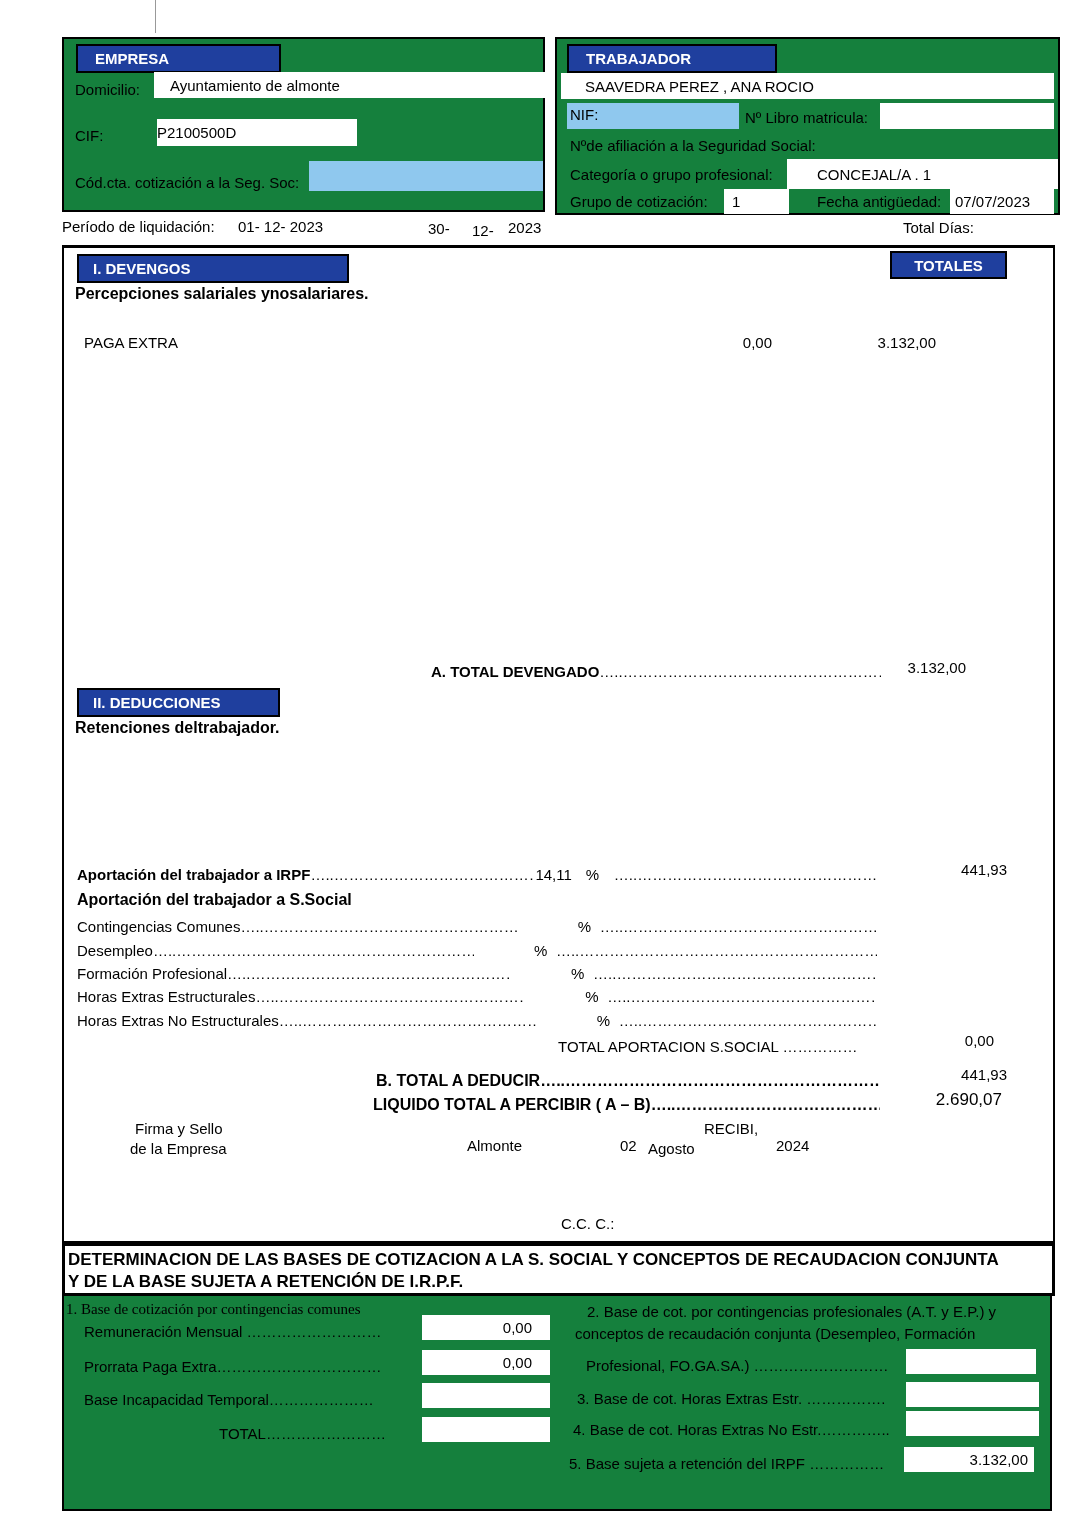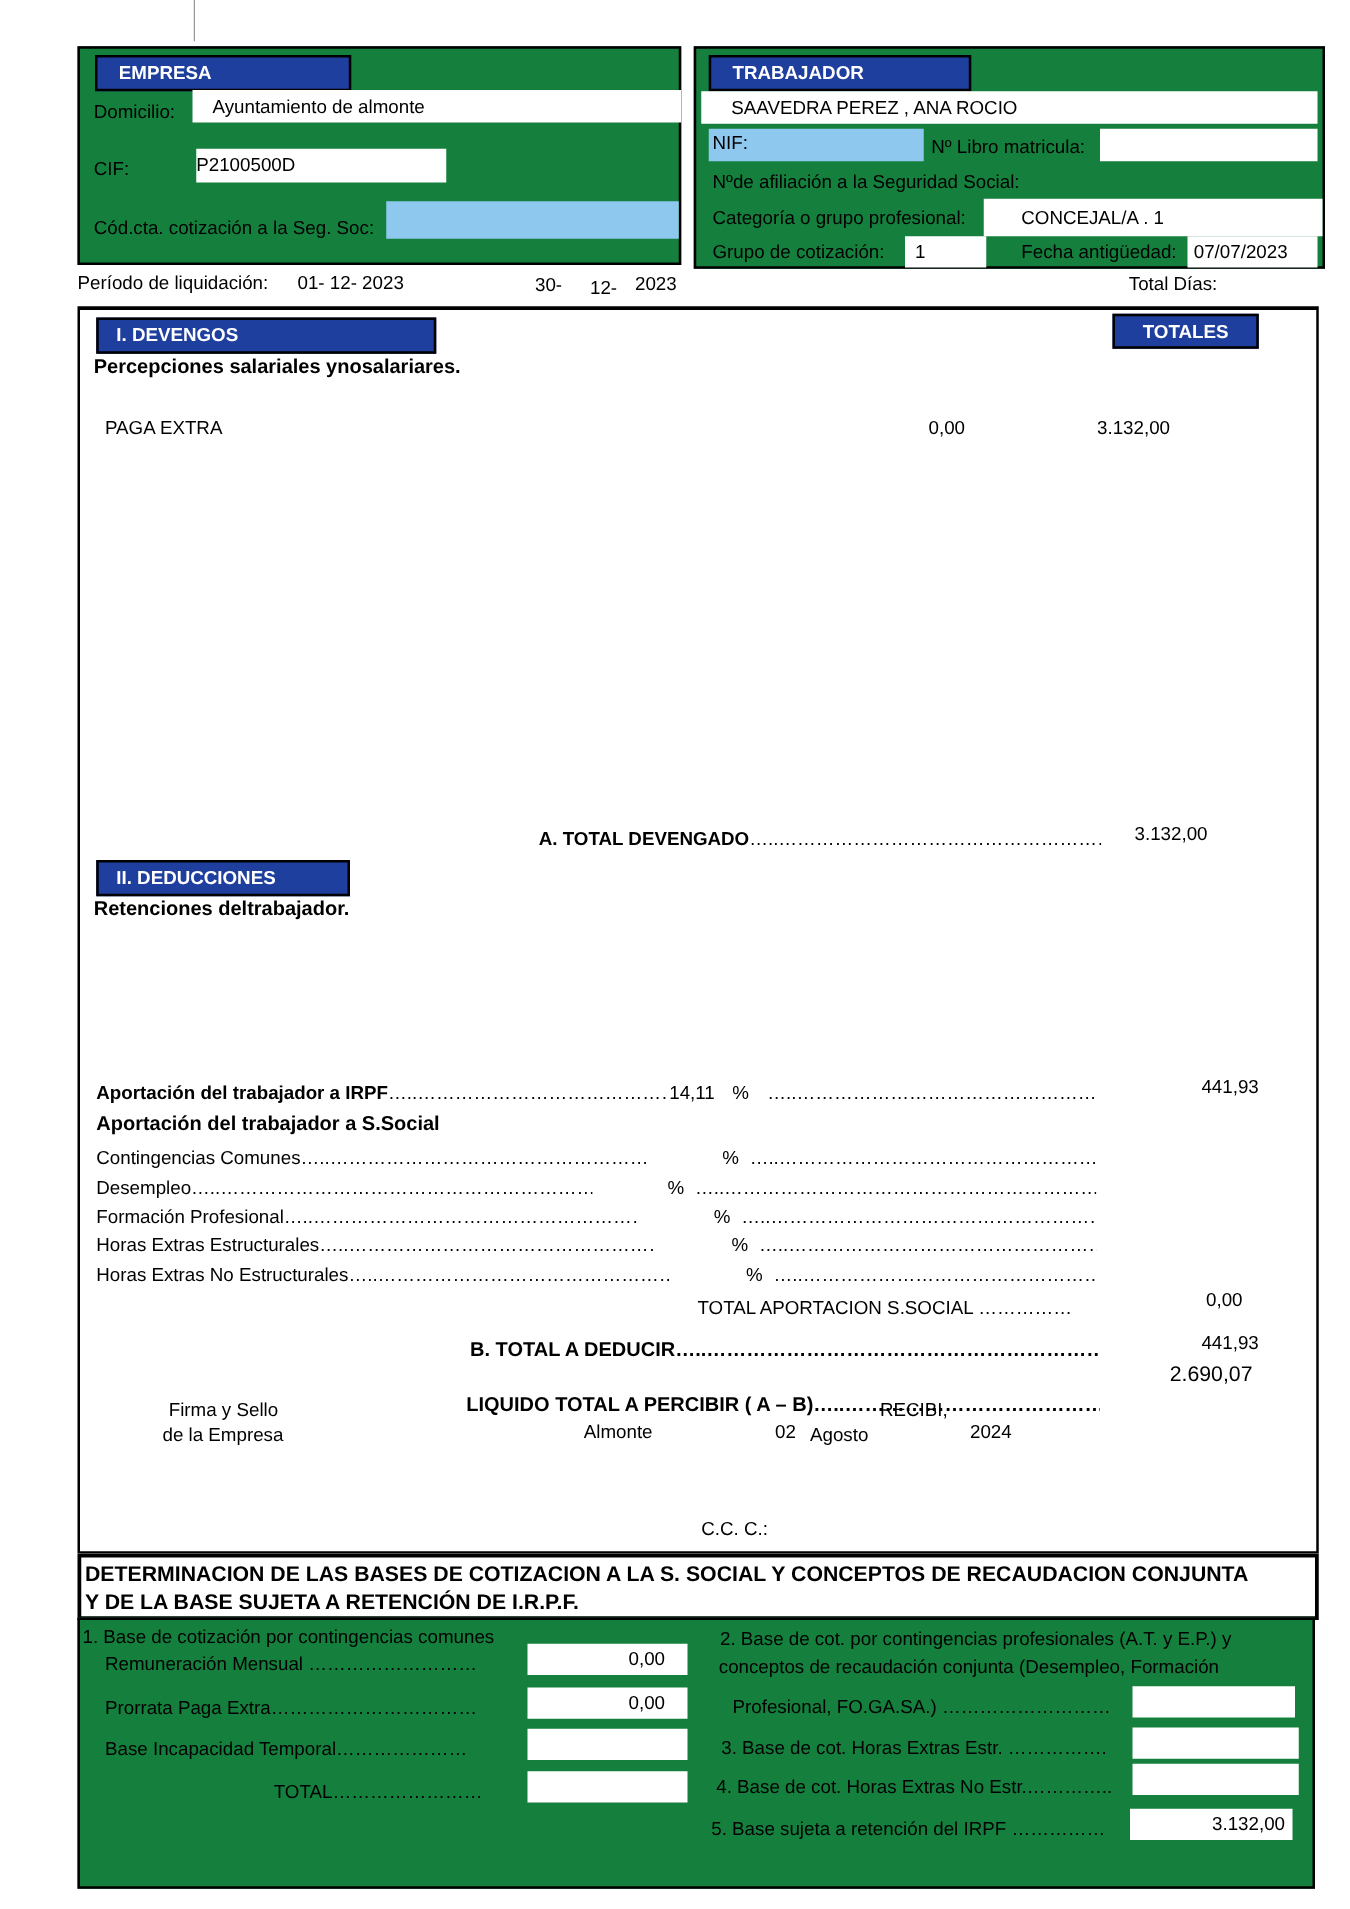--- a/index.html
+++ b/index.html
@@ -148,21 +148,21 @@
 
     <div class="lbl" style="left:494px;top:790px;">TOTAL APORTACION S.SOCIAL ……………</div>
     <div class="num" style="left:850px;top:784px;width:80px;">0,00</div>
 
     <div class="row bold" style="left:312px;top:824px;width:504px;font-size:16px;">
       <span class="fix">B. TOTAL A DEDUCIR</span>
       <span class="clip">…..……………………………………………………………………………………………………………………………………</span>
     </div>
     <div class="num" style="left:863px;top:818px;width:80px;">441,93</div>
 
-    <div class="row bold" style="left:309px;top:848px;width:507px;font-size:16px;margin-top:20px;">
+    <div class="row bold" style="left:309px;top:848px;width:507px;font-size:16px;">
       <span class="fix">LIQUIDO TOTAL A PERCIBIR ( A – B) </span>
       <span class="clip">…..……………………………………………………………………………………………………………………………………</span>
     </div>
     <div class="num" style="left:838px;top:842px;width:100px;font-size:17px;">2.690,07</div>
 
     <div class="lbl" style="left:71px;top:872px;">Firma y Sello</div>
     <div class="lbl" style="left:66px;top:892px;">de la Empresa</div>
     <div class="lbl" style="left:640px;top:872px;">RECIBI,</div>
     <div class="lbl" style="left:403px;top:889px;">Almonte</div>
     <div class="lbl" style="left:556px;top:889px;">02</div>
@@ -171,21 +171,21 @@
 
     <div class="lbl" style="left:497px;top:967px;">C.C. C.:</div>
   </div>
 
   <div class="titlebox" style="left:62px;top:1243px;width:993px;height:53px;">
     <div class="ttl" style="left:3px;top:4px;">DETERMINACION DE LAS BASES DE COTIZACION A LA S. SOCIAL Y CONCEPTOS DE RECAUDACION CONJUNTA</div>
     <div class="ttl" style="left:3px;top:26px;">Y DE LA BASE SUJETA A RETENCIÓN DE I.R.P.F.</div>
   </div>
 
   <div class="bluebox" style="left:62px;top:1294px;width:990px;height:217px;">
-    <div class="lbl" style="left:2px;top:5px;">1. Base de cotización por contingencias comunes</div>
+    <div class="lbl" style="left:2px;top:5px;font-family:Liberation Serif, serif;">1. Base de cotización por contingencias comunes</div>
 
     <div class="lbl" style="left:20px;top:27px;">Remuneración Mensual ………………………</div>
     <div class="wf" style="left:358px;top:19px;width:128px;height:25px;justify-content:flex-end;padding-right:18px;">
       <span>0,00</span>
     </div>
 
     <div class="lbl" style="left:20px;top:62px;">Prorrata Paga Extra……………………………</div>
     <div class="wf" style="left:358px;top:54px;width:128px;height:25px;justify-content:flex-end;padding-right:18px;">
       <span>0,00</span>
     </div>
@@ -193,21 +193,21 @@
     <div class="lbl" style="left:20px;top:95px;">Base Incapacidad Temporal…………………</div>
     <div class="wf" style="left:358px;top:87px;width:128px;height:25px;justify-content:flex-end;padding-right:18px;">
       <span></span>
     </div>
 
     <div class="lbl" style="left:155px;top:129px;">TOTAL……………………</div>
     <div class="wf" style="left:358px;top:121px;width:128px;height:25px;justify-content:flex-end;padding-right:18px;">
       <span></span>
     </div>
 
-    <div class="lbl" style="left:512px;top:7px;text-align:right;">2. Base de cot. por contingencias profesionales (A.T. y E.P.) y</div>
+    <div class="lbl" style="left:523px;top:7px;text-align:right;">2. Base de cot. por contingencias profesionales (A.T. y E.P.) y</div>
     <div class="lbl" style="left:511px;top:29px;">conceptos de recaudación conjunta (Desempleo, Formación</div>
     <div class="lbl" style="left:522px;top:61px;">Profesional, FO.GA.SA.) ………………………</div>
     <div class="wf" style="left:842px;top:53px;width:130px;height:25px;justify-content:flex-end;padding-right:10px;">
       <span></span>
     </div>
 
     <div class="lbl" style="left:513px;top:94px;">3. Base  de cot. Horas Extras Estr. …………….</div>
     <div class="wf" style="left:842px;top:86px;width:133px;height:25px;justify-content:flex-end;padding-right:10px;">
       <span></span>
     </div>

